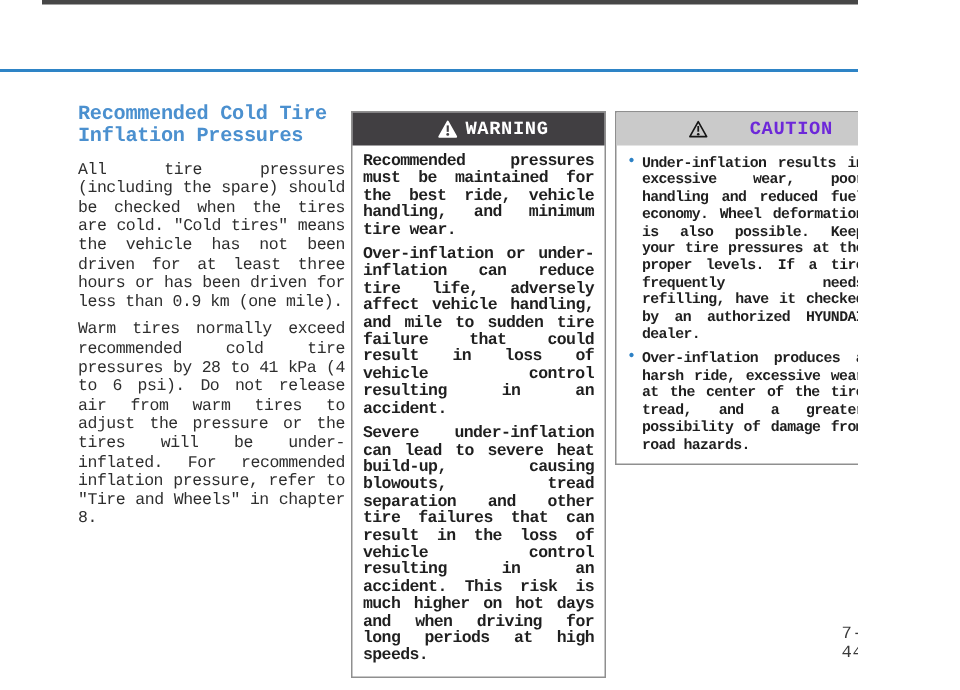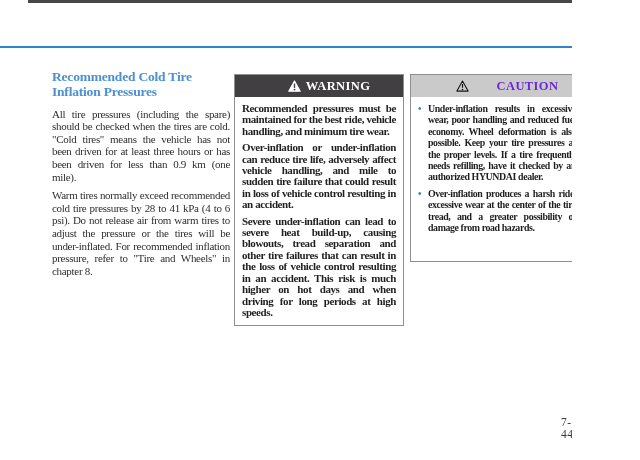--- a/index.html
+++ b/index.html
@@ -1,18 +1,18 @@
 <!DOCTYPE html>
 <html><head>
 <meta charset="utf-8">
 <style>
   html,body{margin:0;padding:0;background:#ffffff;}
   .page{
     position:relative;width:572px;height:460px;background:#ffffff;overflow:hidden;
-    font-family:Liberation Serif, serif;color:#2b2b2b;
+    font-family:Liberation Mono, monospace;color:#2b2b2b;
   }
   .top-scan-line{position:absolute;top:0;left:28px;right:0;height:3px;background:#474747;}
   .blue-rule{position:absolute;top:46px;left:0;width:587px;height:2px;background:#2e84c6;}
 
   
   .article{position:absolute;left:52px;top:70px;width:178px;}
   .article-heading{
     color:#4b90cf;font-weight:bold;font-size:13.5px;line-height:1.1;
     letter-spacing:-0.2px;white-space:pre-line;margin-bottom:8px;
   }

